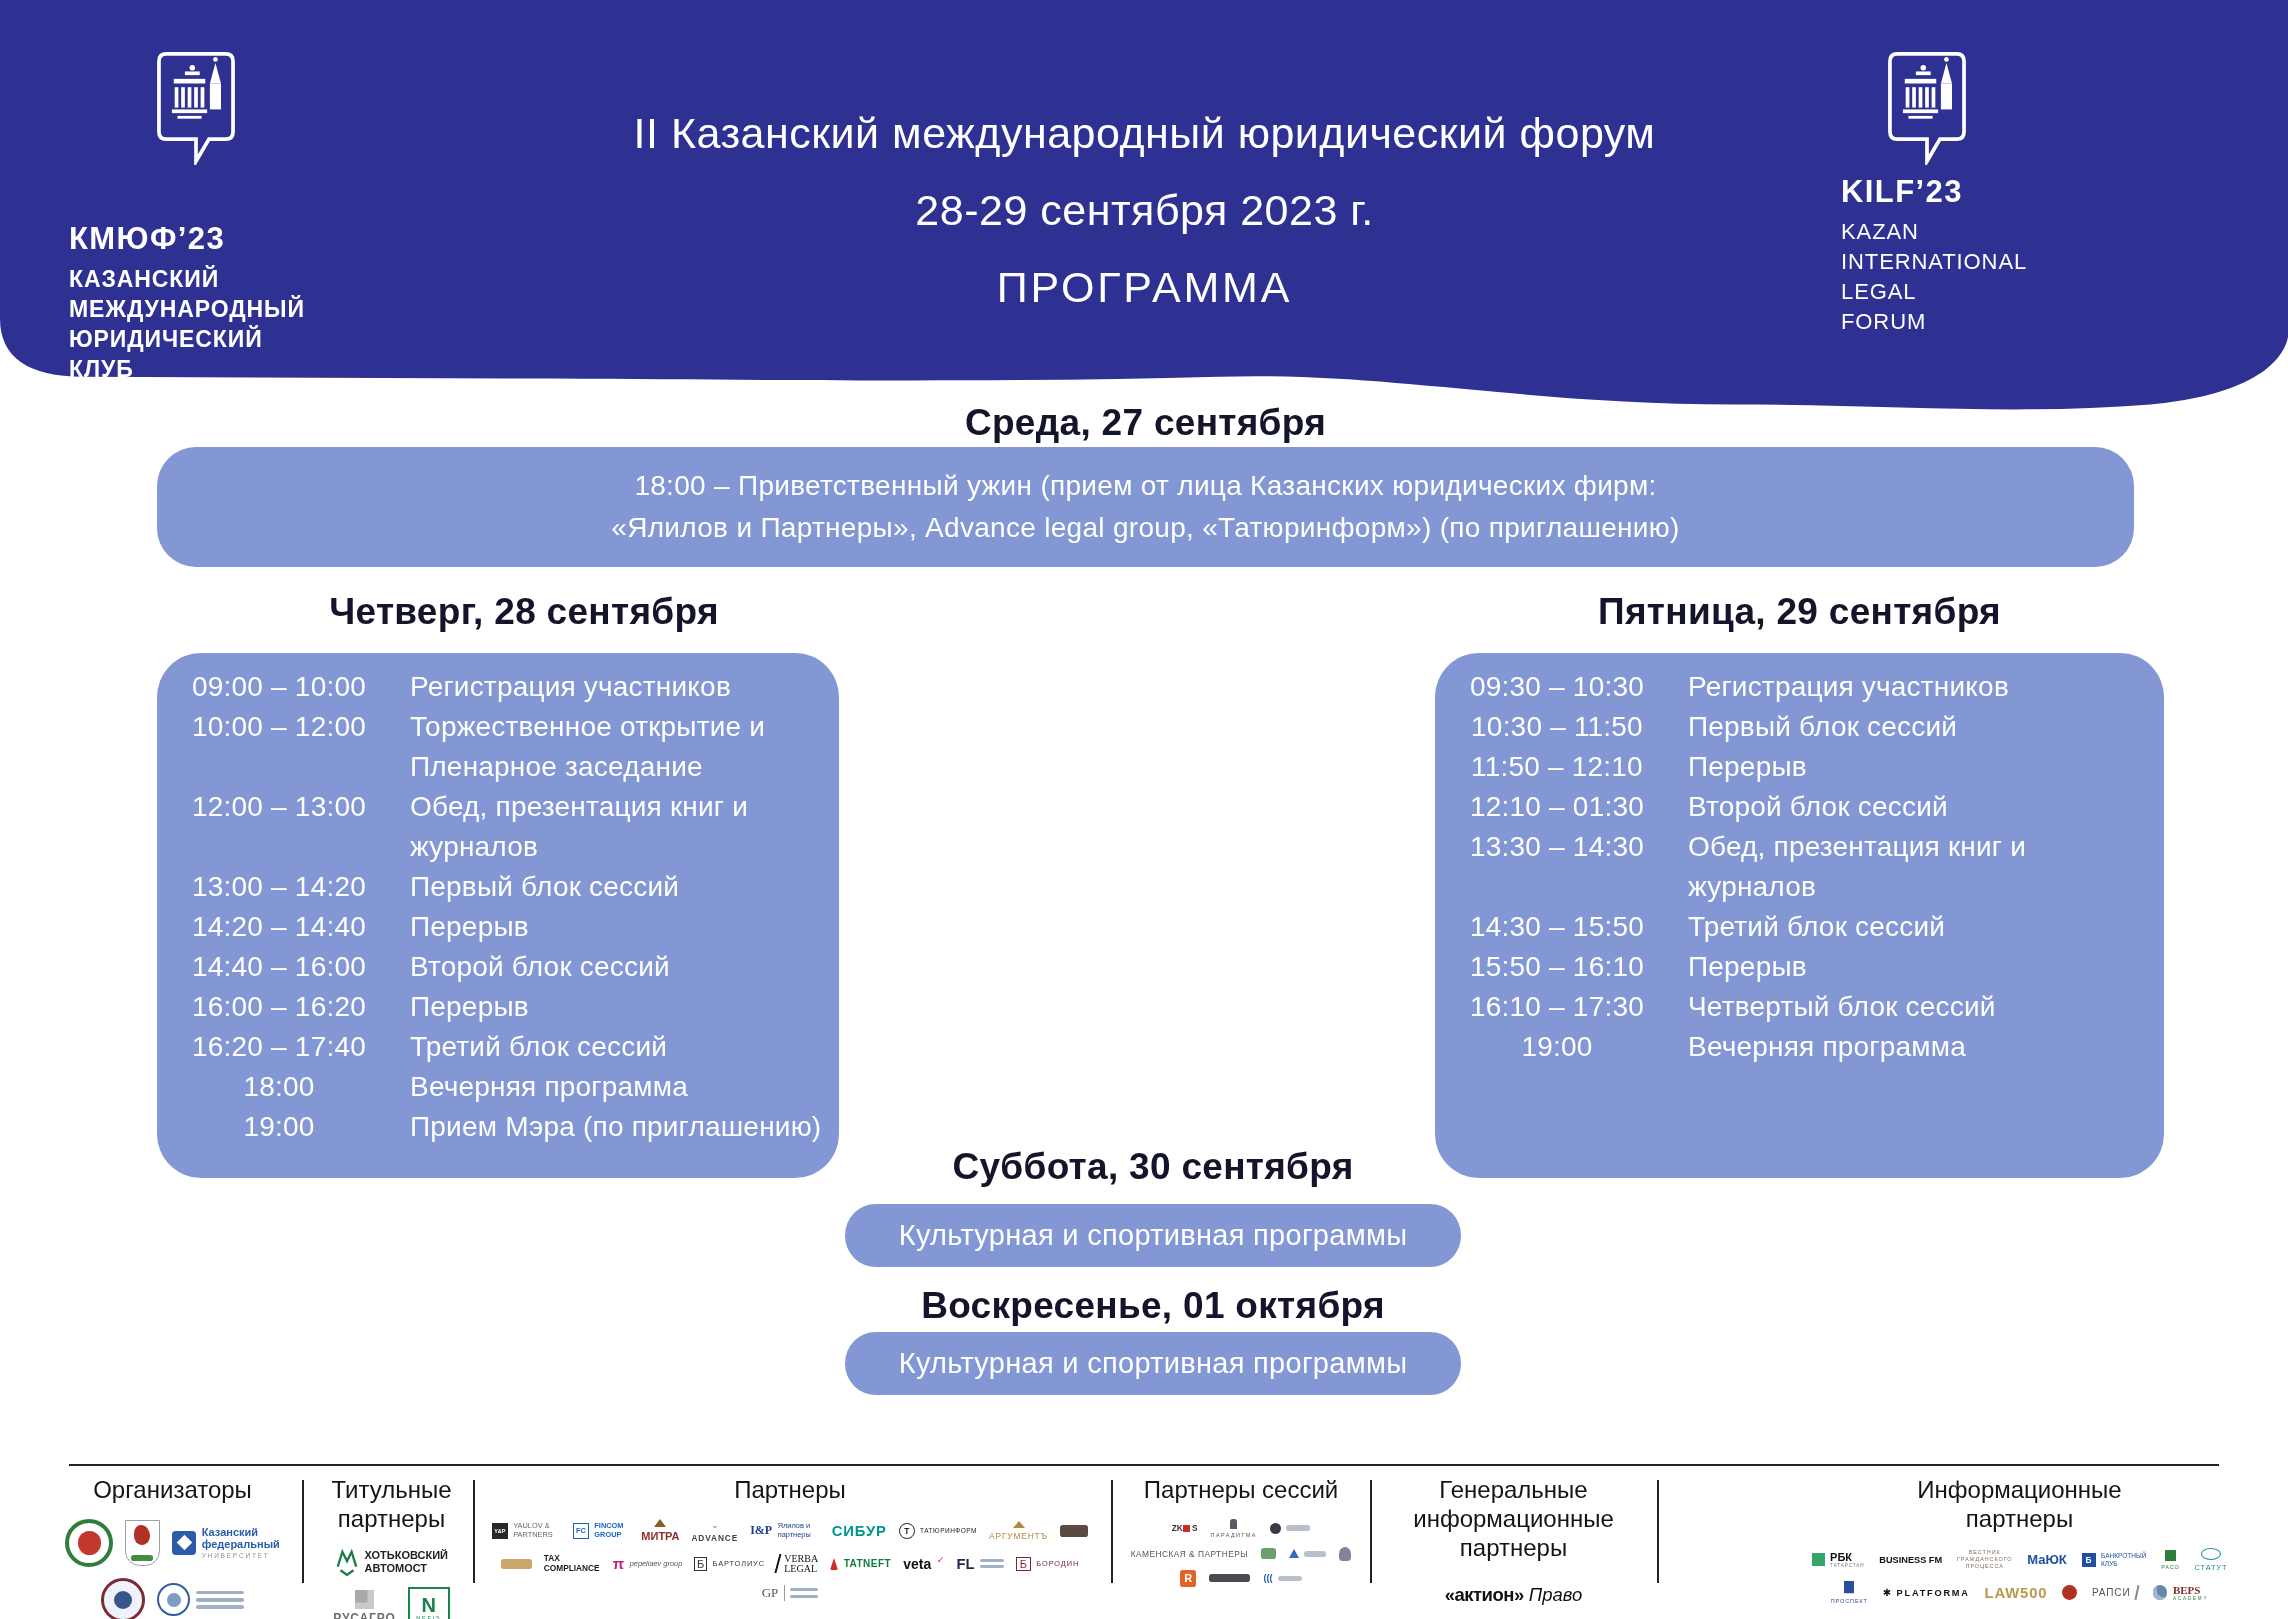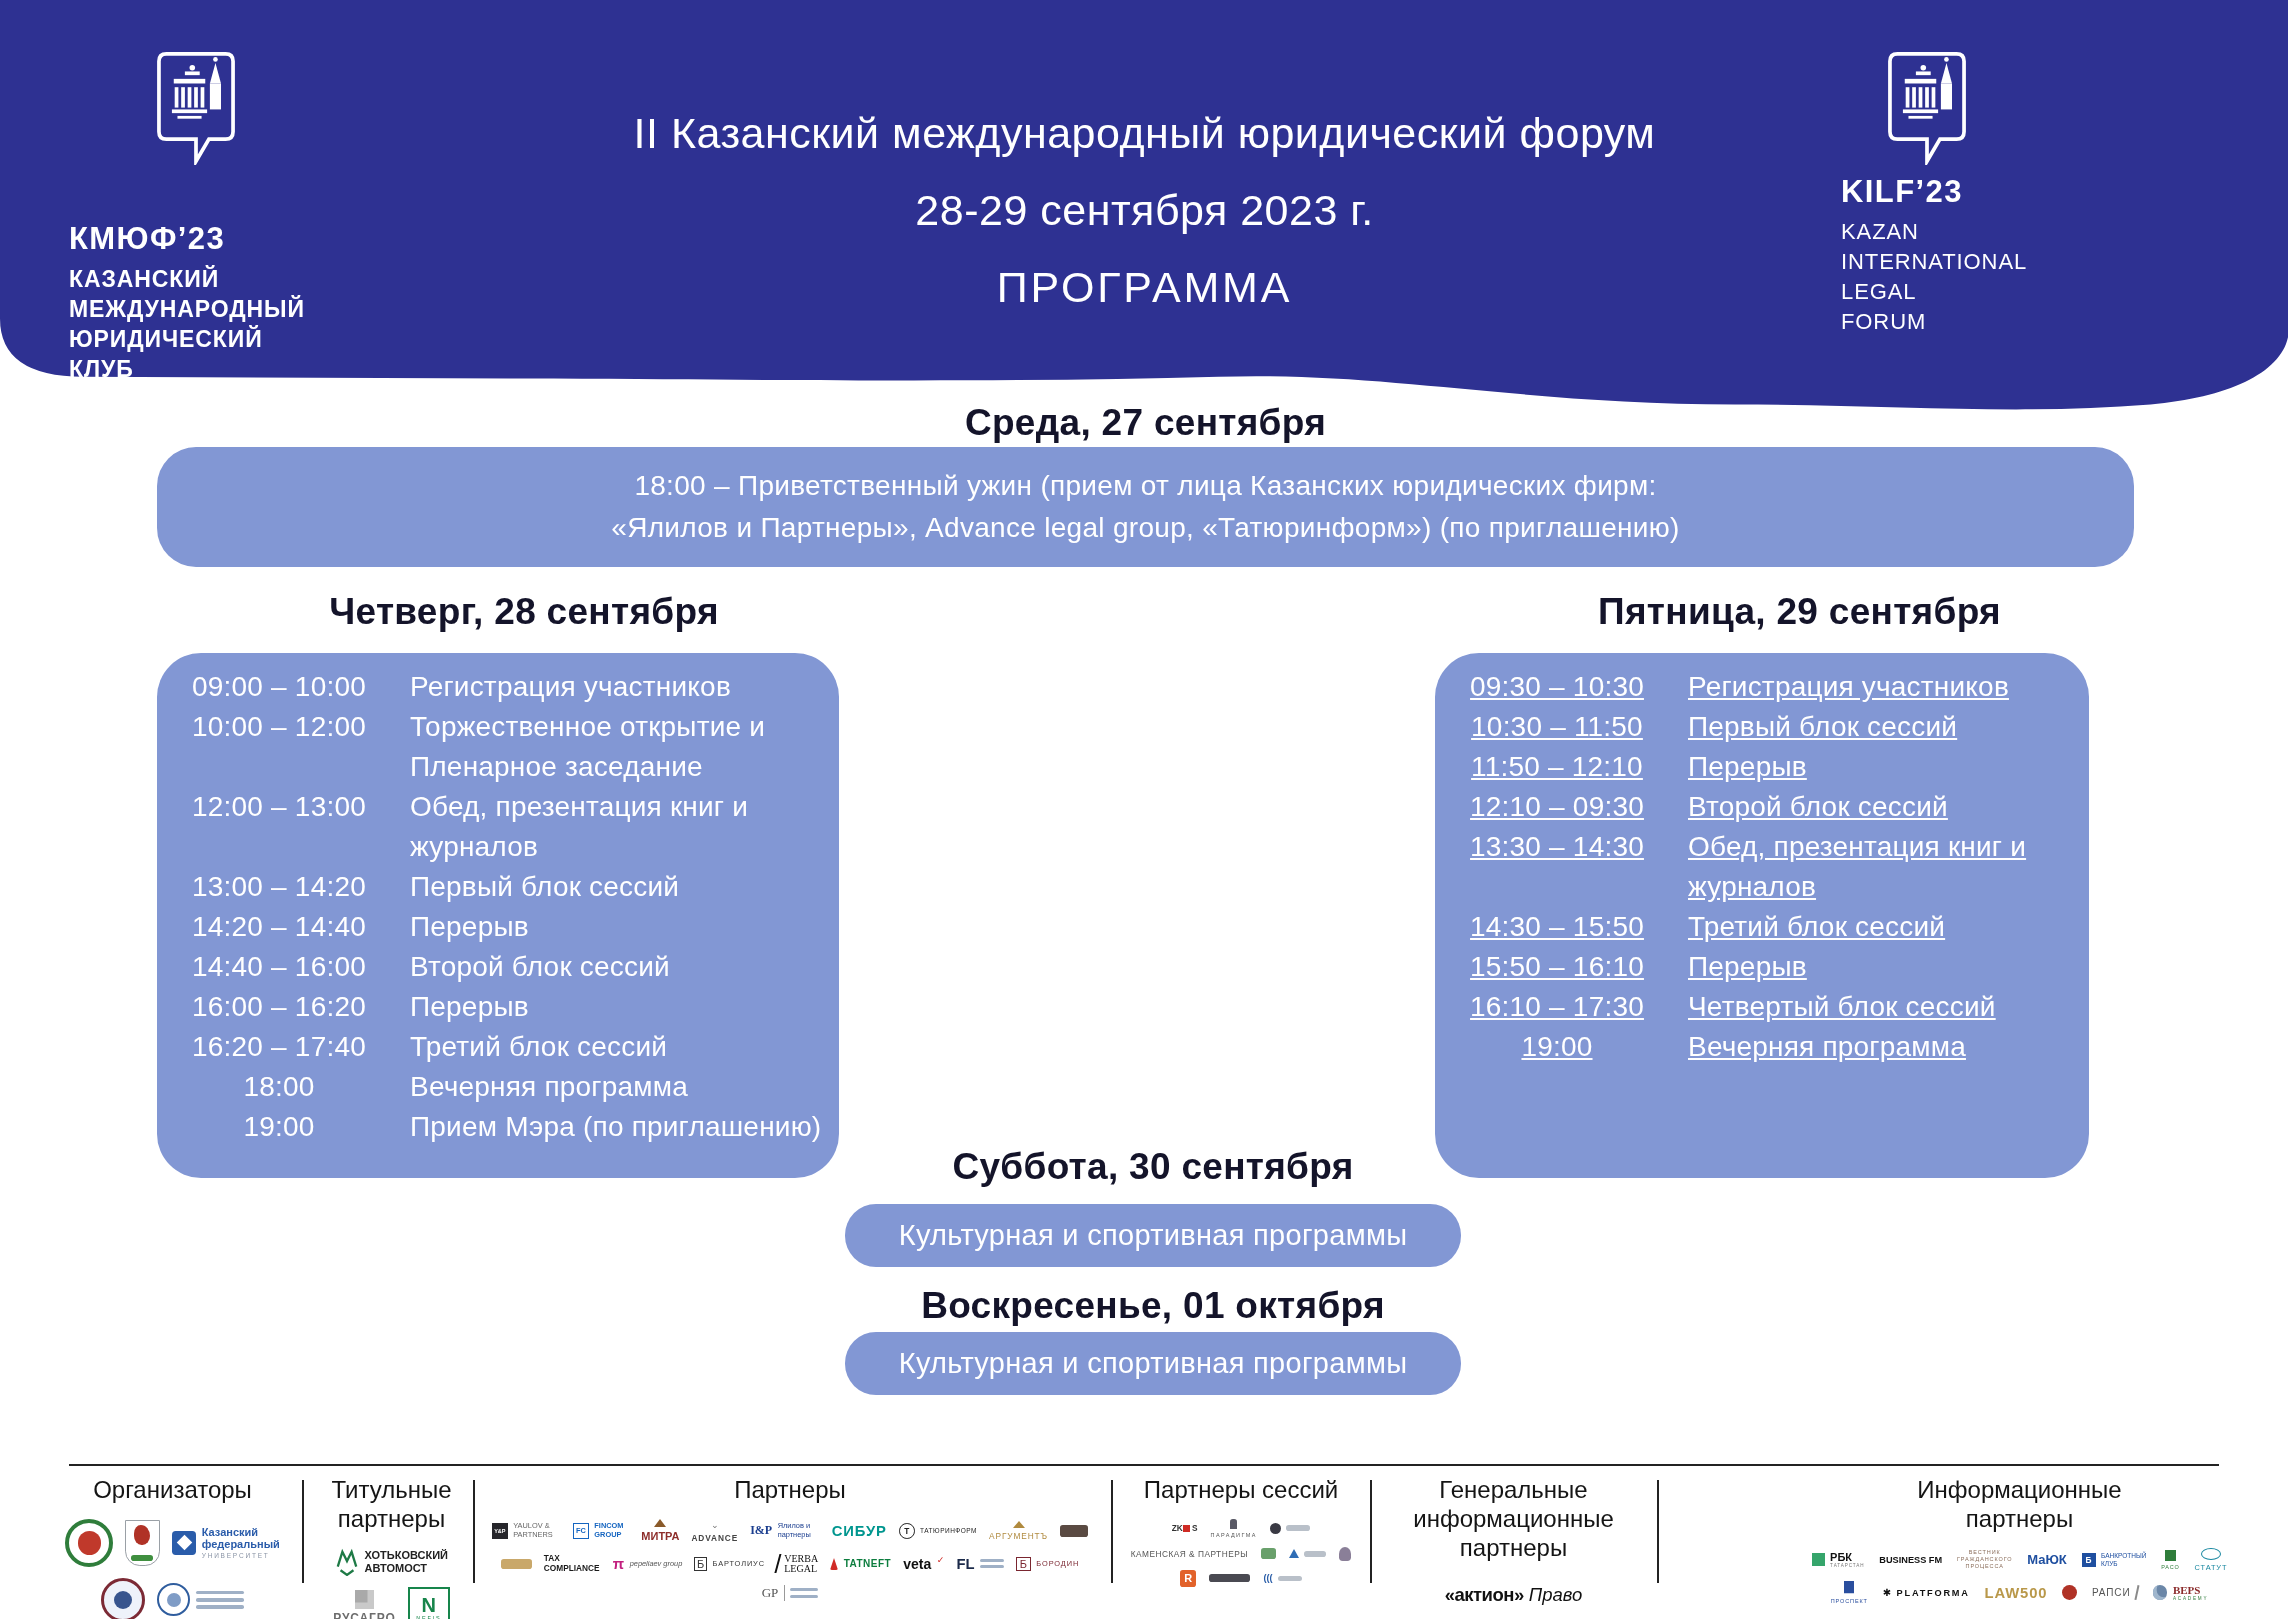--- a/index.html
+++ b/index.html
@@ -39,21 +39,21 @@
   #sat-h{left:845px;width:616px;top:1146px;}
   #sun-h{left:845px;width:616px;top:1285px;}
 
   
   .blue{background:var(--panel);color:#fff;}
   #wed-box{position:absolute;left:157px;top:447px;width:1977px;height:120px;border-radius:39px;
     display:flex;flex-direction:column;align-items:center;justify-content:center;
     font-size:28px;line-height:42px;text-align:center;letter-spacing:0.3px;}
   .sched-box{position:absolute;top:653px;height:525px;border-radius:44px;padding:14px 0 0 23px;}
   #thu-box{left:157px;width:682px;}
-  #fri-box{left:1435px;width:654px;text-decoration:underline;}
+  #fri-box{left:1435px;width:729px;}
   .srow{display:grid;grid-template-columns:198px 425px;column-gap:32px;
     font-size:28px;line-height:40px;letter-spacing:0.2px;}
   .stime{text-align:center;white-space:nowrap;}
 
   .pill{position:absolute;left:845px;width:616px;height:63px;border-radius:31px;
     display:flex;align-items:center;justify-content:center;font-size:29px;letter-spacing:0.3px;}
   #sat-pill{top:1204px;}
   #sun-pill{top:1332px;}
 
   
@@ -251,21 +251,21 @@
       </div>
     <div class="srow">
         <div class="stime">10:30 – 11:50</div>
         <div class="sevent">Первый блок сессий</div>
       </div>
     <div class="srow">
         <div class="stime">11:50 – 12:10</div>
         <div class="sevent">Перерыв</div>
       </div>
     <div class="srow">
-        <div class="stime">12:10 – 09:30</div>
+        <div class="stime">12:10 – 01:30</div>
         <div class="sevent">Второй блок сессий</div>
       </div>
     <div class="srow">
         <div class="stime">13:30 – 14:30</div>
         <div class="sevent">Обед, презентация книг и журналов</div>
       </div>
     <div class="srow">
         <div class="stime">14:30 – 15:50</div>
         <div class="sevent">Третий блок сессий</div>
       </div>

